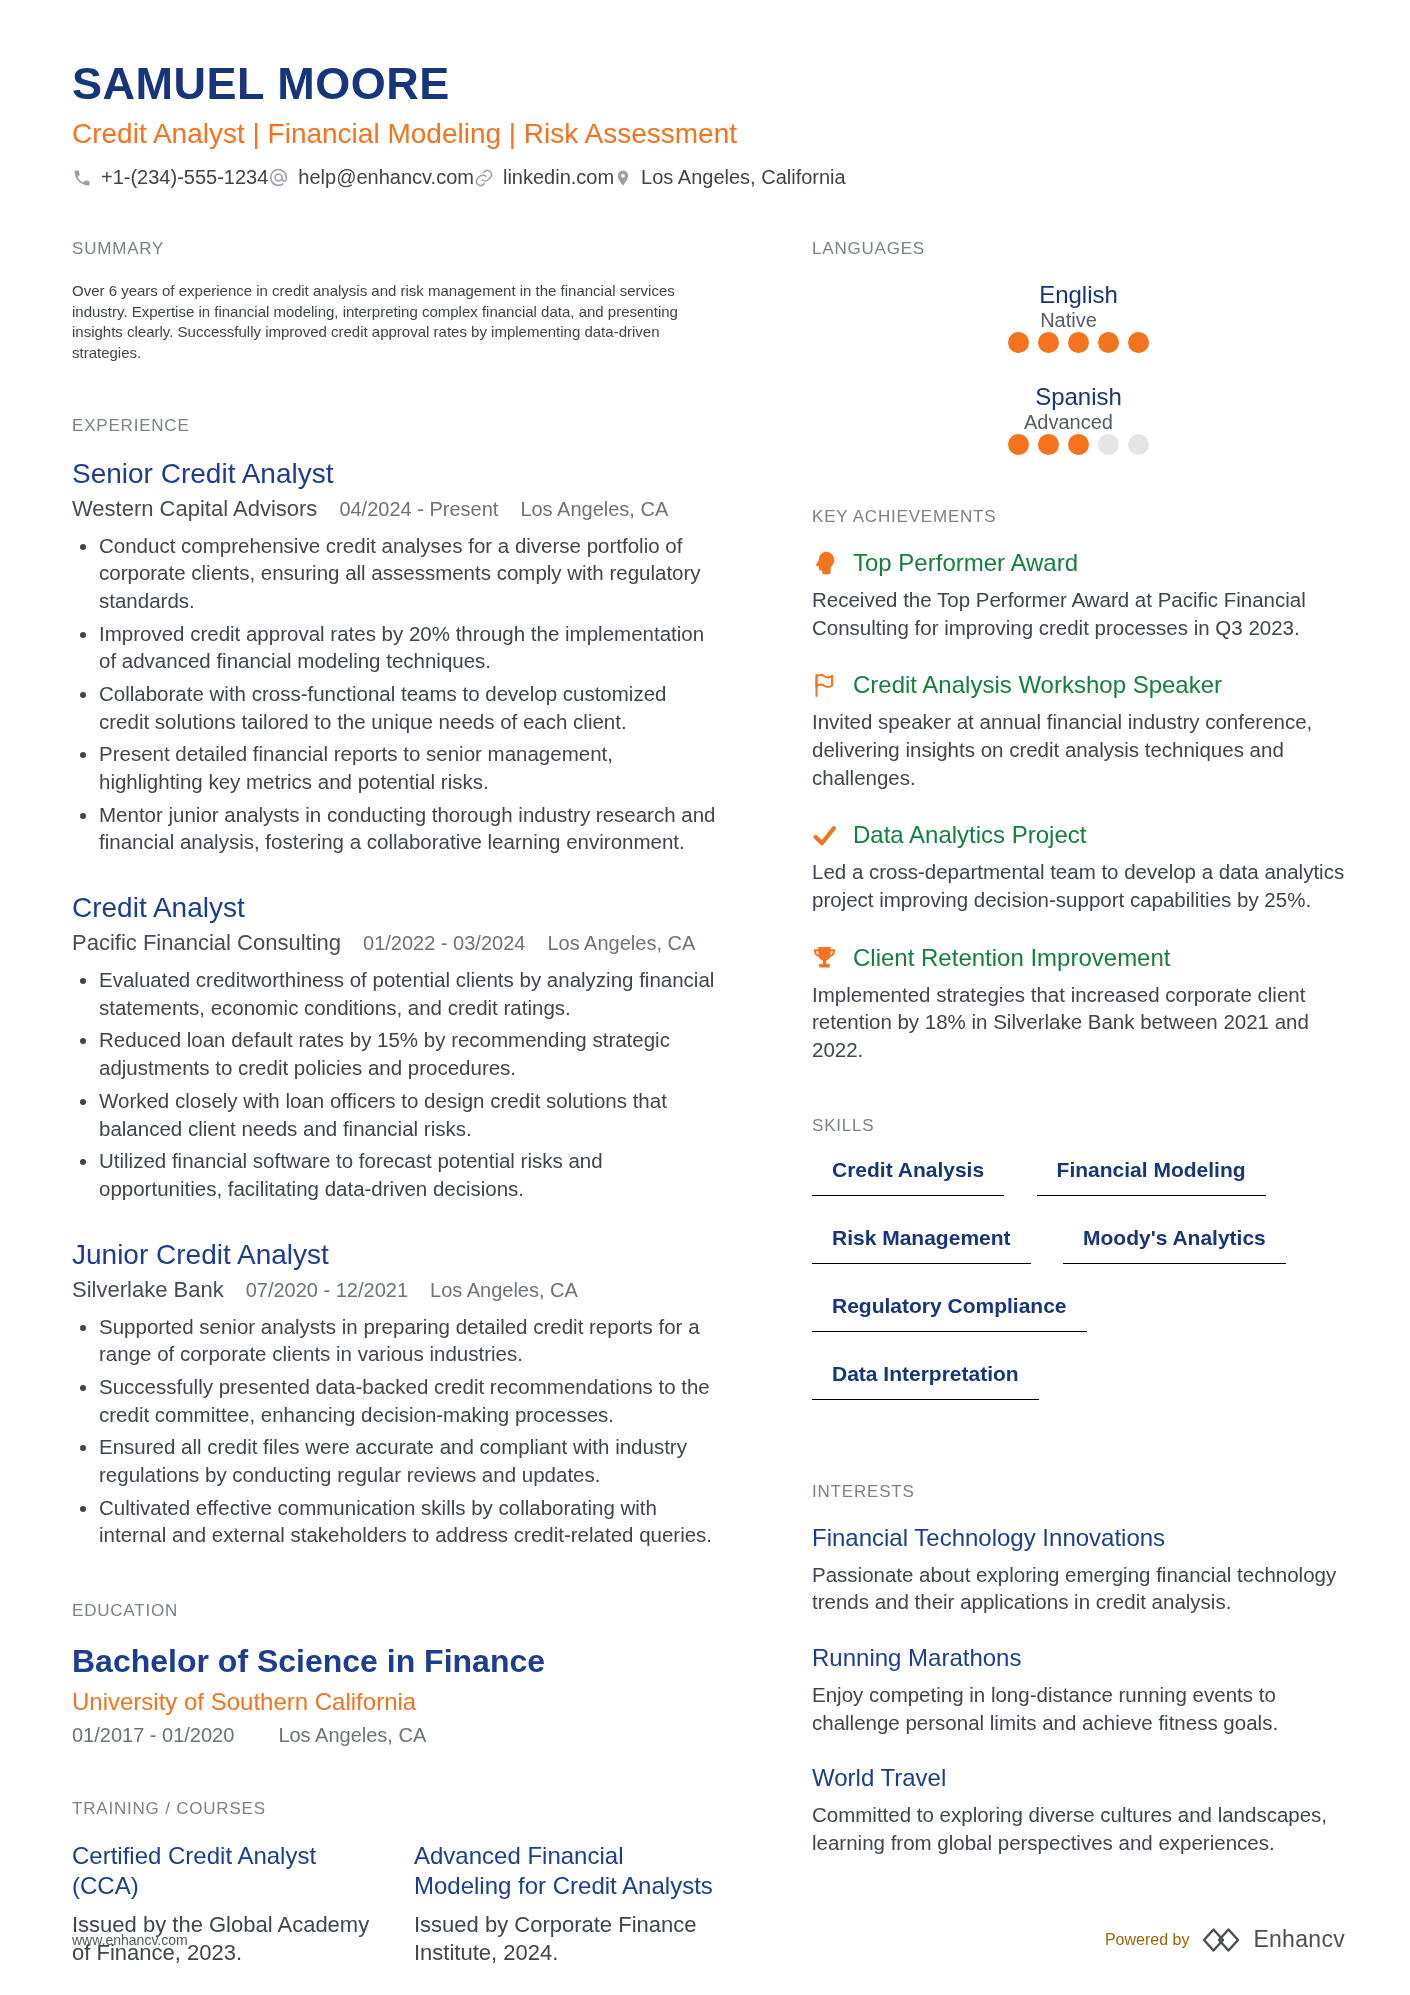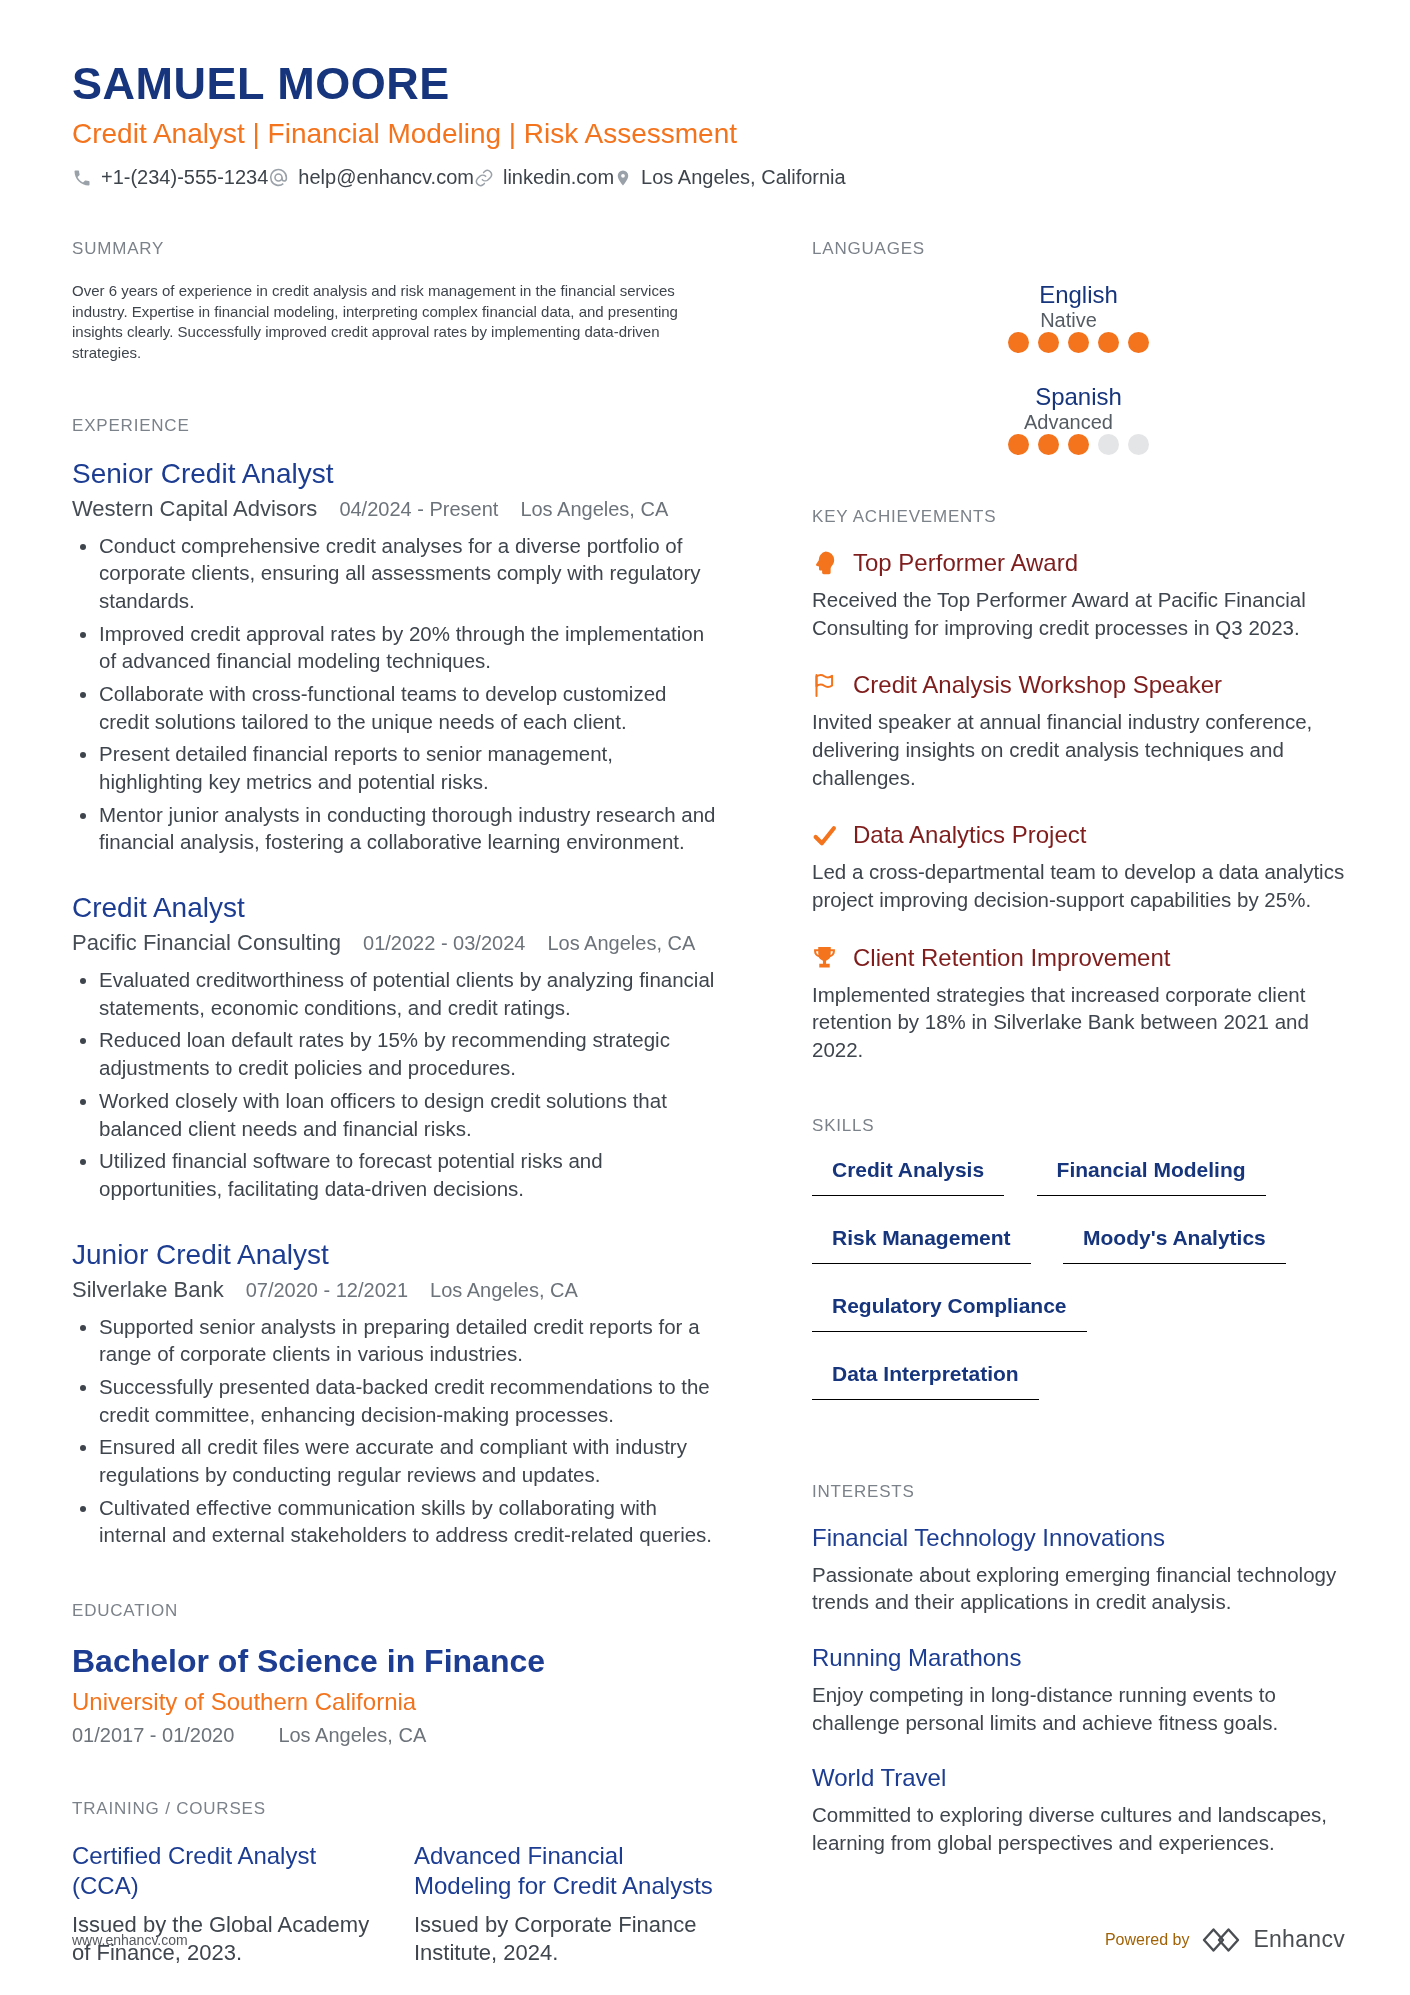--- a/index.html
+++ b/index.html
@@ -70,21 +70,21 @@
   .lang-level { font-size: 20px; color: #565c63; margin-right: 20px; }
   .dots { display: flex; gap: 9px; }
   .dot { width: 21px; height: 21px; border-radius: 50%; background: #e4e5e7; }
   .dot.filled { background: #f4731d; }
 
   
   .ach-item { margin-bottom: 30px; }
   .ach-head { display: flex; align-items: center; gap: 16px; }
   .ach-icon { color: #f4731d; display: inline-flex; }
   .ach-icon svg { display: block; }
-  .ach-title { font-size: 24px; color: #7f1d1d; }
+  .ach-title { font-size: 24px; color: #15803d; }
   .ach-text { margin-top: 9px; font-size: 20.5px; line-height: 1.35; color: #3f454d; }
 
   
   .skill-row { margin-bottom: 0; }
   .skill {
     display: inline-block; font-size: 21px; font-weight: 700; color: #16357c;
     padding: 0 20px 13px 20px; border-bottom: 1px solid #000000;
     margin: 0 28px 30px 0;
   }
 

